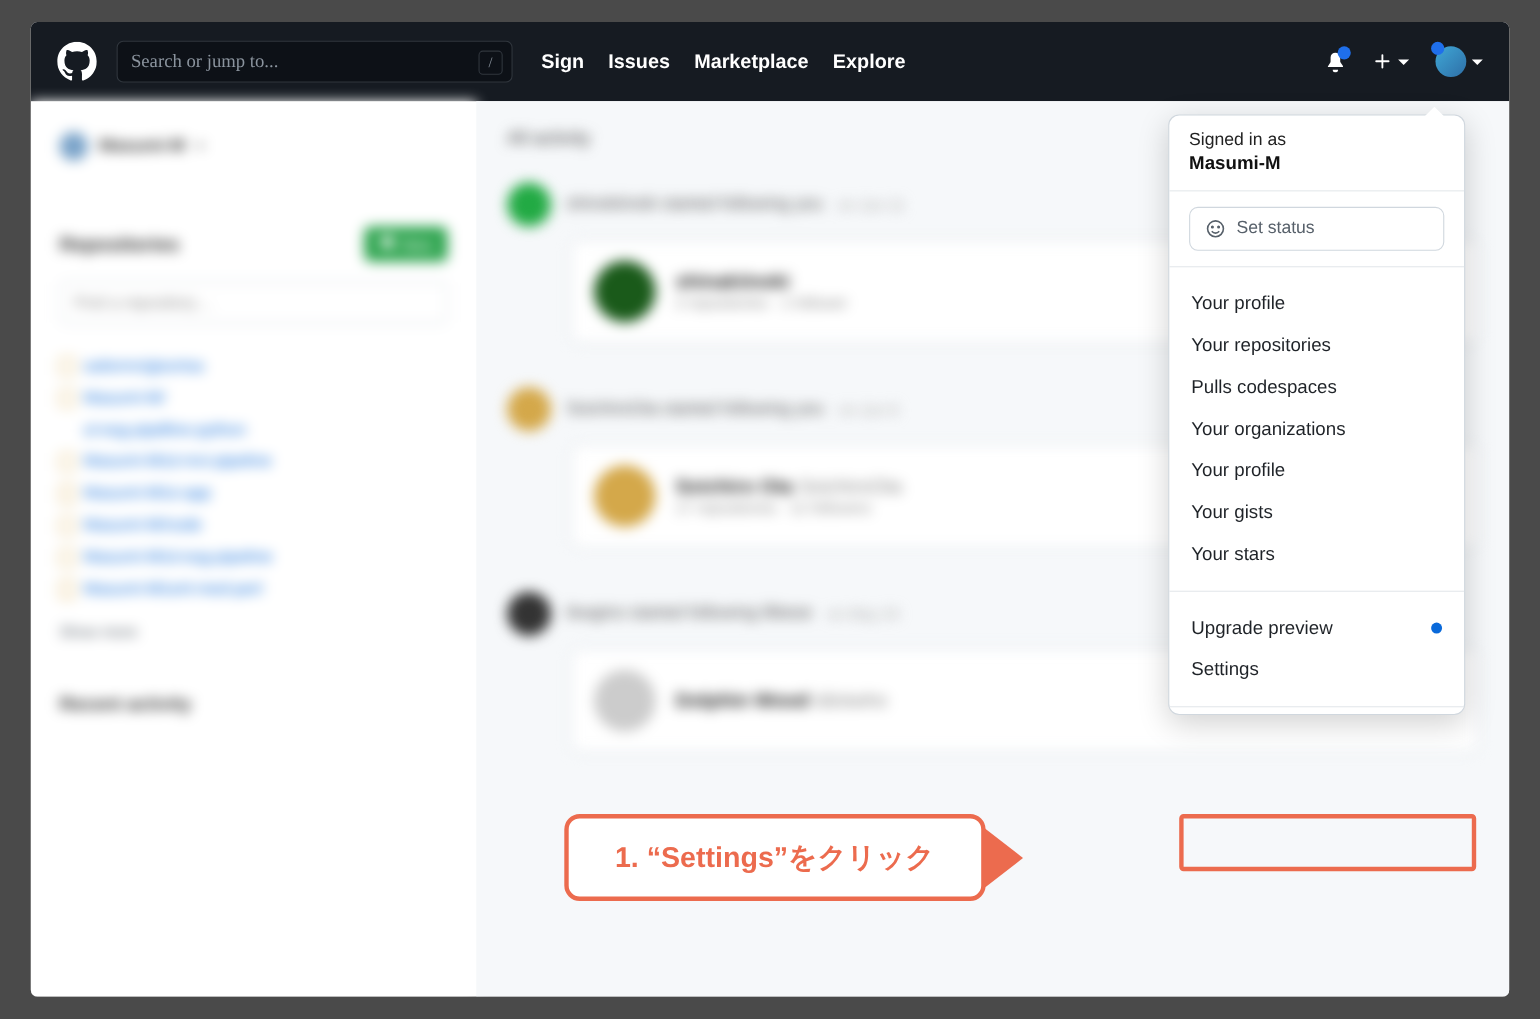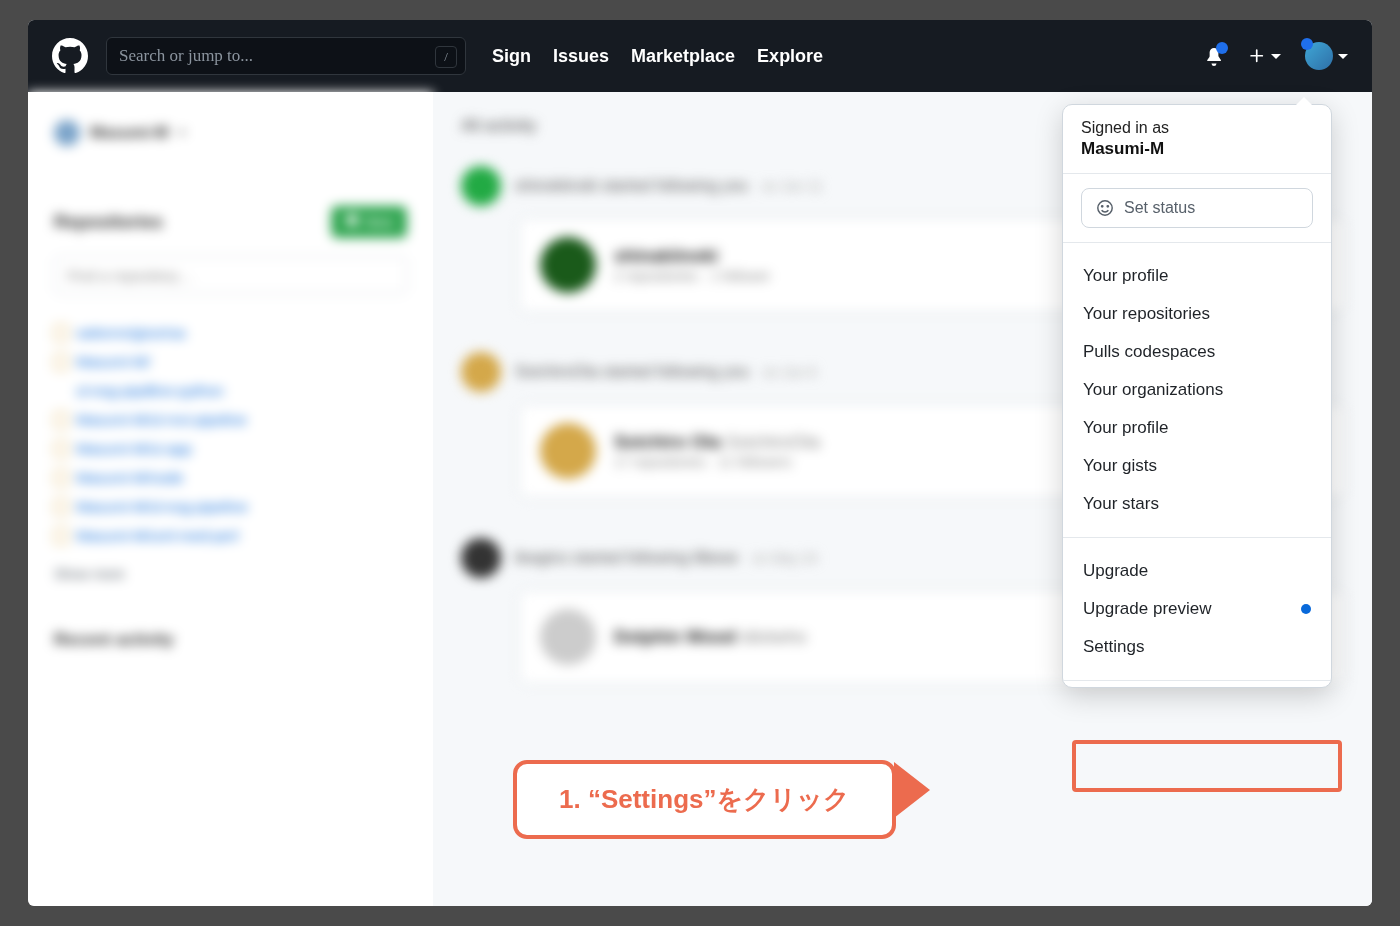--- a/index.html
+++ b/index.html
@@ -139,21 +139,20 @@
     z-index:60;
   }
   .annot-box {
     border:4px solid #ec6b4e;
     border-radius:14px;
     padding:18px 42px;
     color:#ec6b4e;
     font-size:26px;
     font-weight:700;
     background:#fff;
-    margin-top:20px;
   }
   .annot-arrow {
     width:0; height:0;
     border-top:28px solid transparent;
     border-bottom:28px solid transparent;
     border-left:36px solid #ec6b4e;
     margin-left:-2px;
   }
   .settings-highlight {
     position:absolute;
@@ -347,23 +346,20 @@
       <div class="dd-item">
           <span>Your gists</span>
         </div>
       <div class="dd-item">
           <span>Your stars</span>
         </div>
     </div>
     <div class="dd-sep"></div>
     <div class="dd-list">
       <div class="dd-item">
-          <span>Upgrade</span>
-        </div>
-      <div class="dd-item">
           <span>Upgrade preview</span>
           <span class="feat-dot"></span>
         </div>
       <div class="dd-item">
           <span>Settings</span>
         </div>
     </div>
     <div class="dd-sep"></div>
   </div>
 

